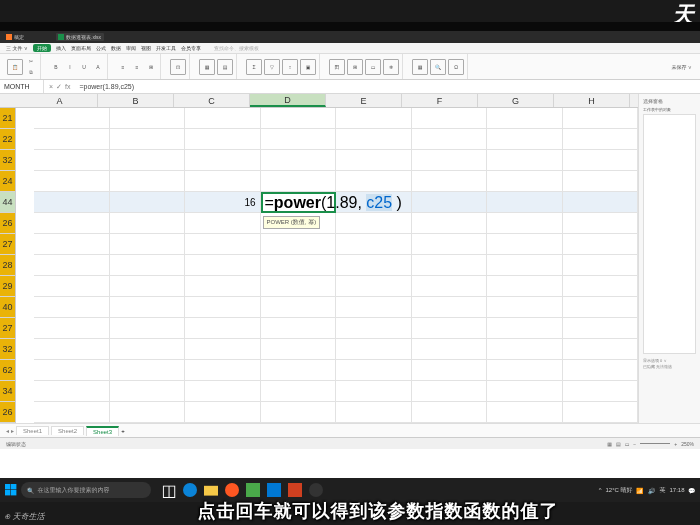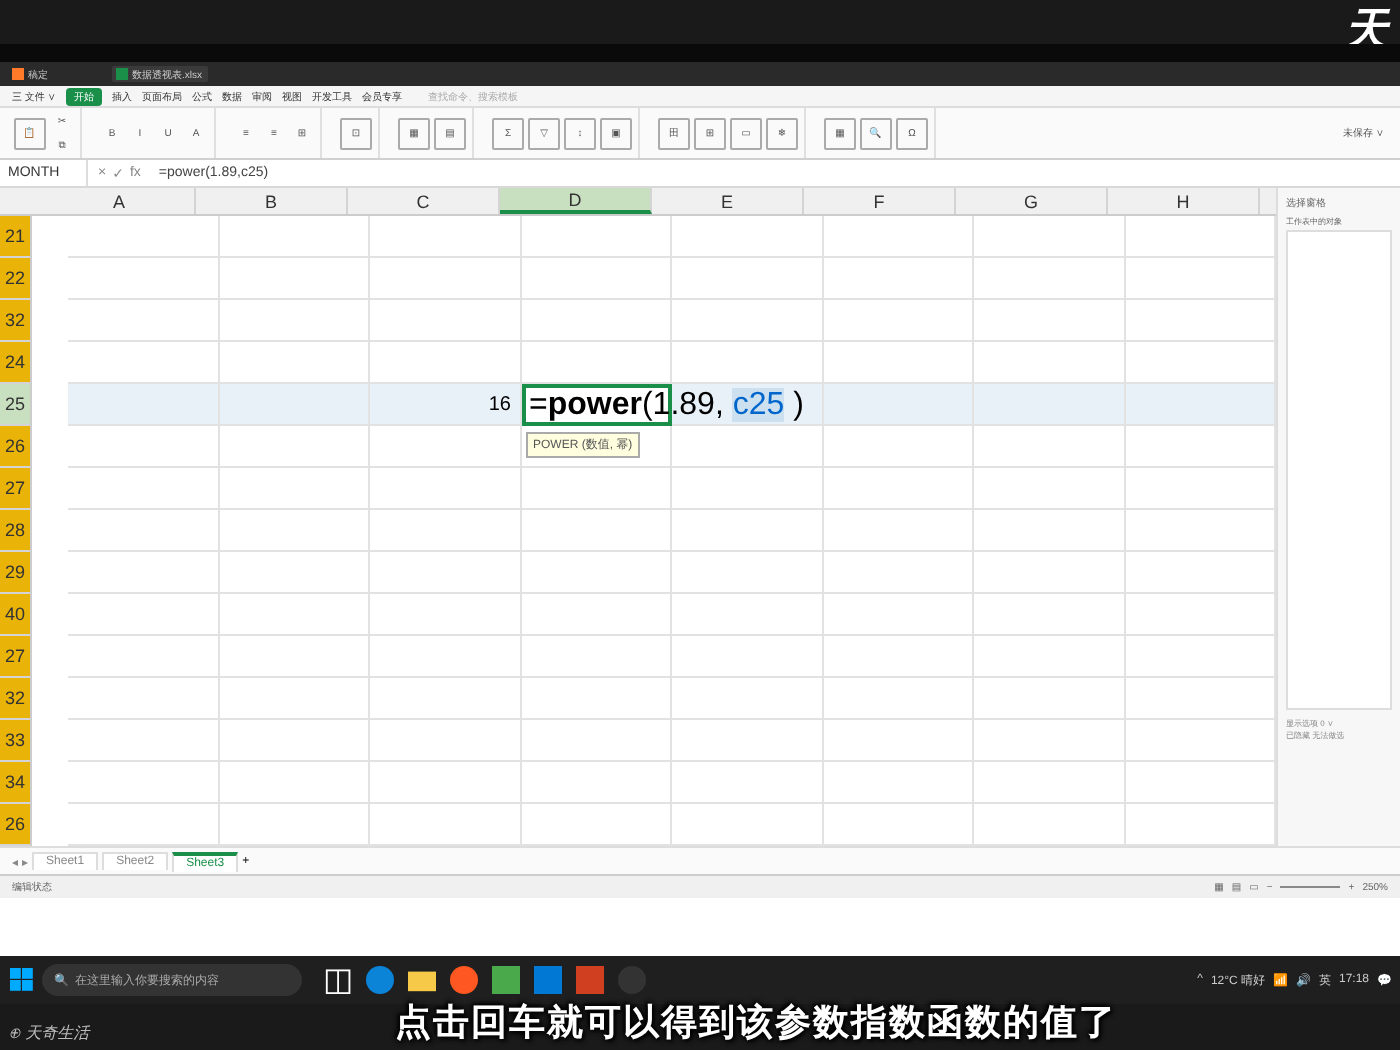--- a/index.html
+++ b/index.html
@@ -157,29 +157,29 @@
   </div>
 
   <div class="gridwrap">
     <div style="display:flex;flex-direction:column">
       <div class="corner"></div>
       <div class="rowhdrs">
           <div class="rh">21</div>
           <div class="rh">22</div>
           <div class="rh">32</div>
           <div class="rh">24</div>
-          <div class="rh sel">25</div>
+          <div class="rh sel">44</div>
           <div class="rh">26</div>
           <div class="rh">27</div>
           <div class="rh">28</div>
           <div class="rh">29</div>
           <div class="rh">40</div>
           <div class="rh">27</div>
           <div class="rh">32</div>
-          <div class="rh">33</div>
+          <div class="rh">62</div>
           <div class="rh">34</div>
           <div class="rh">26</div>
         </div>
     </div>
     <div class="gridmain">
       <div class="colhdrs">
           <div class="ch">A</div>
           <div class="ch">B</div>
           <div class="ch">C</div>
           <div class="ch sel">D</div>

